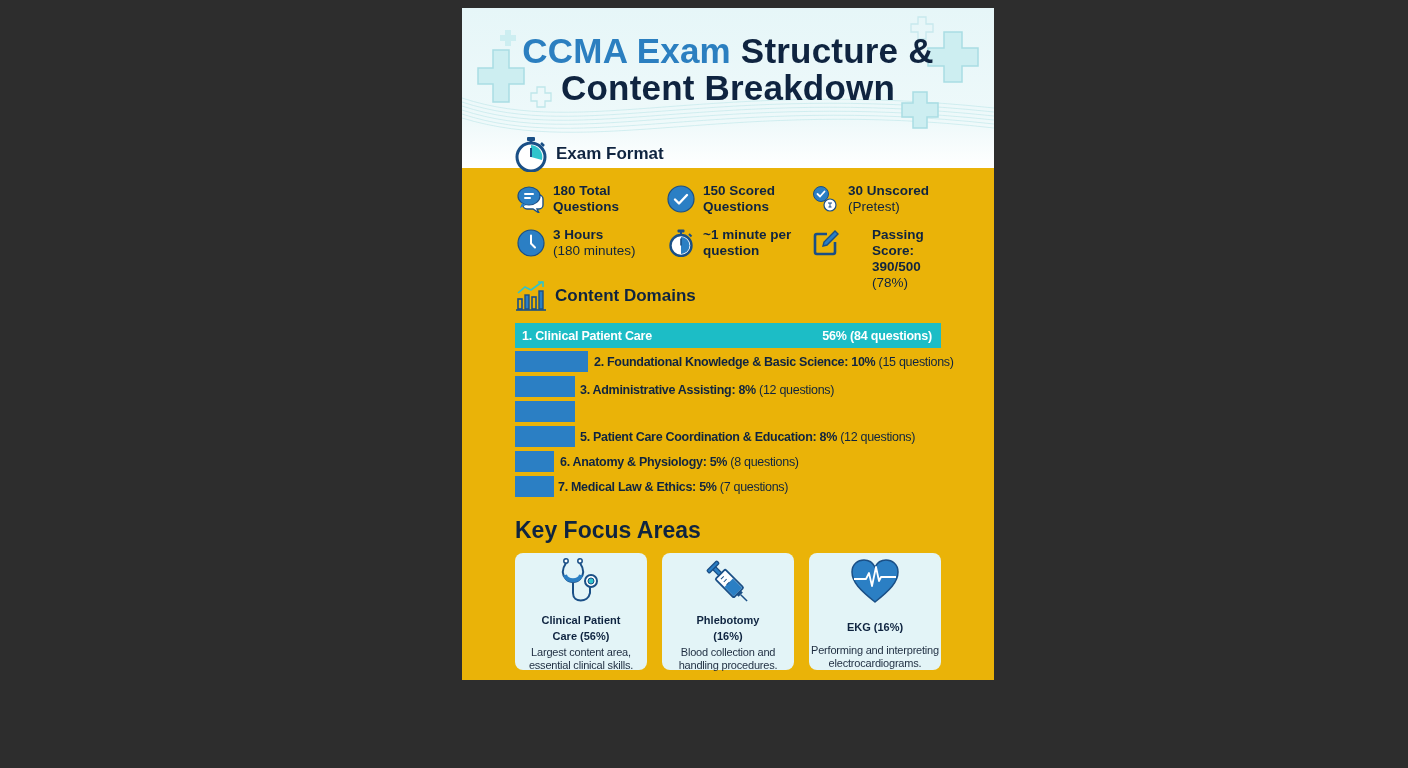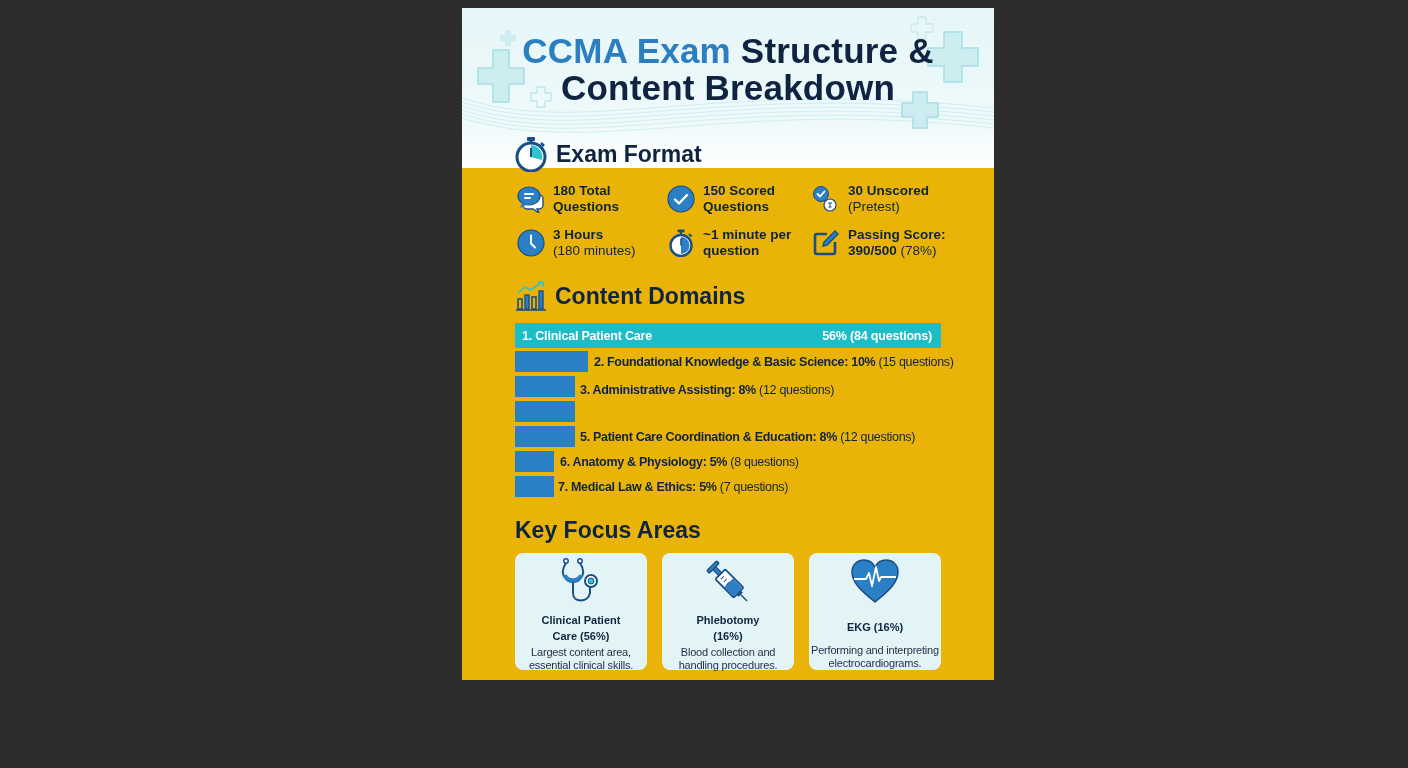--- a/index.html
+++ b/index.html
@@ -24,21 +24,21 @@
       position: absolute; left: 0; top: 24px; width: 532px; text-align: center;
       font-weight: 700; font-size: 35px; line-height: 37px; color: #0f2440;
       letter-spacing: 0.2px;
     }
     .title .accent { color: #2b7fc0; }
 
     .section-head {
       position: absolute; display: flex; align-items: center; gap: 8px;
       font-weight: 700; color: #0f2440;
     }
-    .section-head .txt { font-size: 23px; }
+    .section-head .txt { font-size: 17px; }
 
     .fmt-item { position: absolute; display: flex; align-items: flex-start; gap: 8px; width: 140px; }
     .fmt-item .ico { width: 28px; height: 28px; flex: 0 0 28px; margin-top: 2px; }
     .fmt-item .lines { font-size: 13.5px; line-height: 16px; color: #0f2440; }
     .fmt-item .l1 { font-weight: 700; }
     .fmt-item .l2 { font-weight: 700; }
     .fmt-item .l2.light { font-weight: 400; }
     .fmt-item .l2 .light { font-weight: 400; }
 
     .domain-bar1 {
@@ -185,21 +185,21 @@
       <circle cx="14" cy="16.5" r="10.5" fill="#ffffff" stroke="#1a4f86" stroke-width="2.4"></circle>
       <path d="M14 16.5 L14 8 A8.5 8.5 0 0 1 14 25 Z" fill="#2b7fc4"></path>
       <path d="M14 16.5 v-7" stroke="#1a4f86" stroke-width="1.6"></path>
     </svg>
     <div class="lines">
       <div class="l1">~1 minute per</div>
       <div class="l2">question</div>
     </div>
   </div>
 
-  <div class="fmt-item" style="left:350px;top:219px;">
+  <div class="fmt-item" style="left:350px;top:219px;gap:32px;">
     <svg class="ico" viewBox="0 0 28 28">
       <path d="M15 5 H5 a2 2 0 0 0 -2 2 v16 a2 2 0 0 0 2 2 h16 a2 2 0 0 0 2 -2 V13" fill="none" stroke="#1a4f86" stroke-width="2.6"></path>
       <path d="M11 17 l1 -4 11 -11 3 3 -11 11 z" fill="#2b7fc4" stroke="#1a4f86" stroke-width="1.4"></path>
     </svg>
     <div class="lines">
       <div class="l1">Passing Score:</div>
       <div class="l2"><span>390/500</span><span class="light"> (78%)</span></div>
     </div>
   </div>
 

